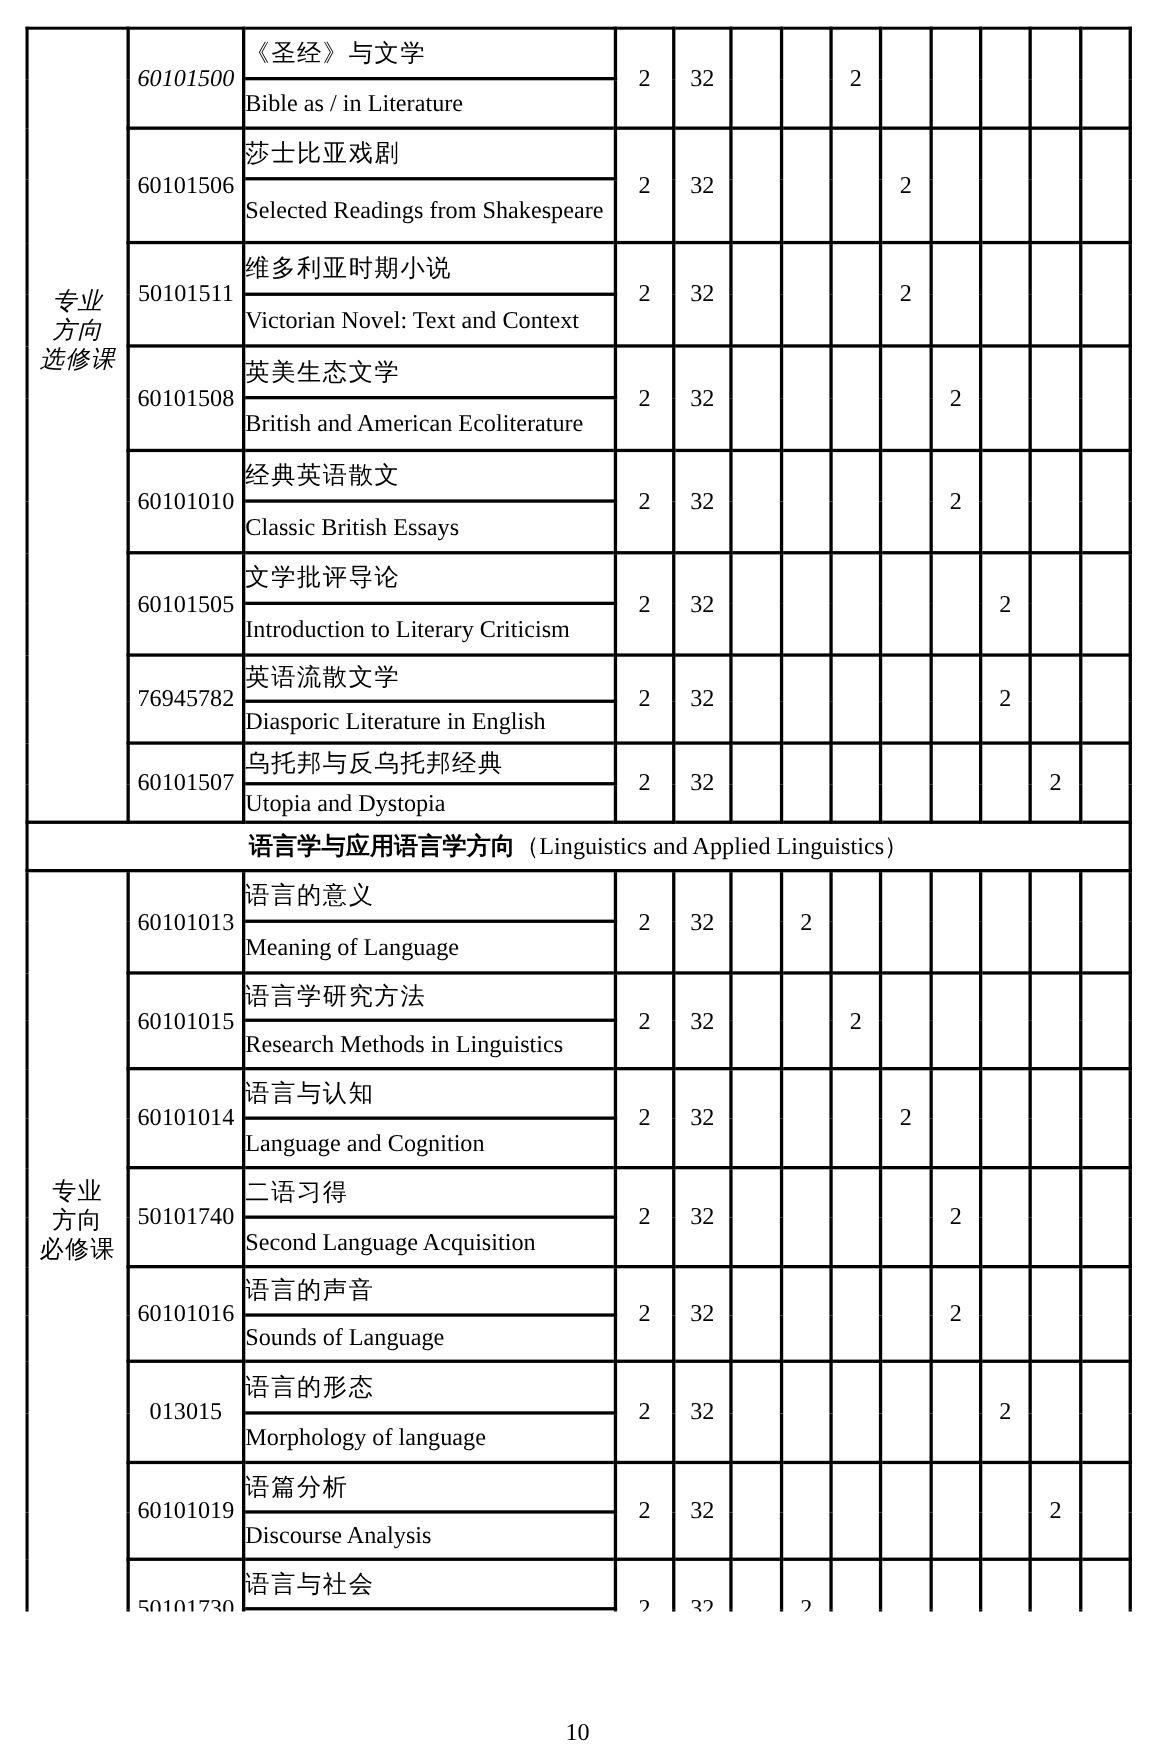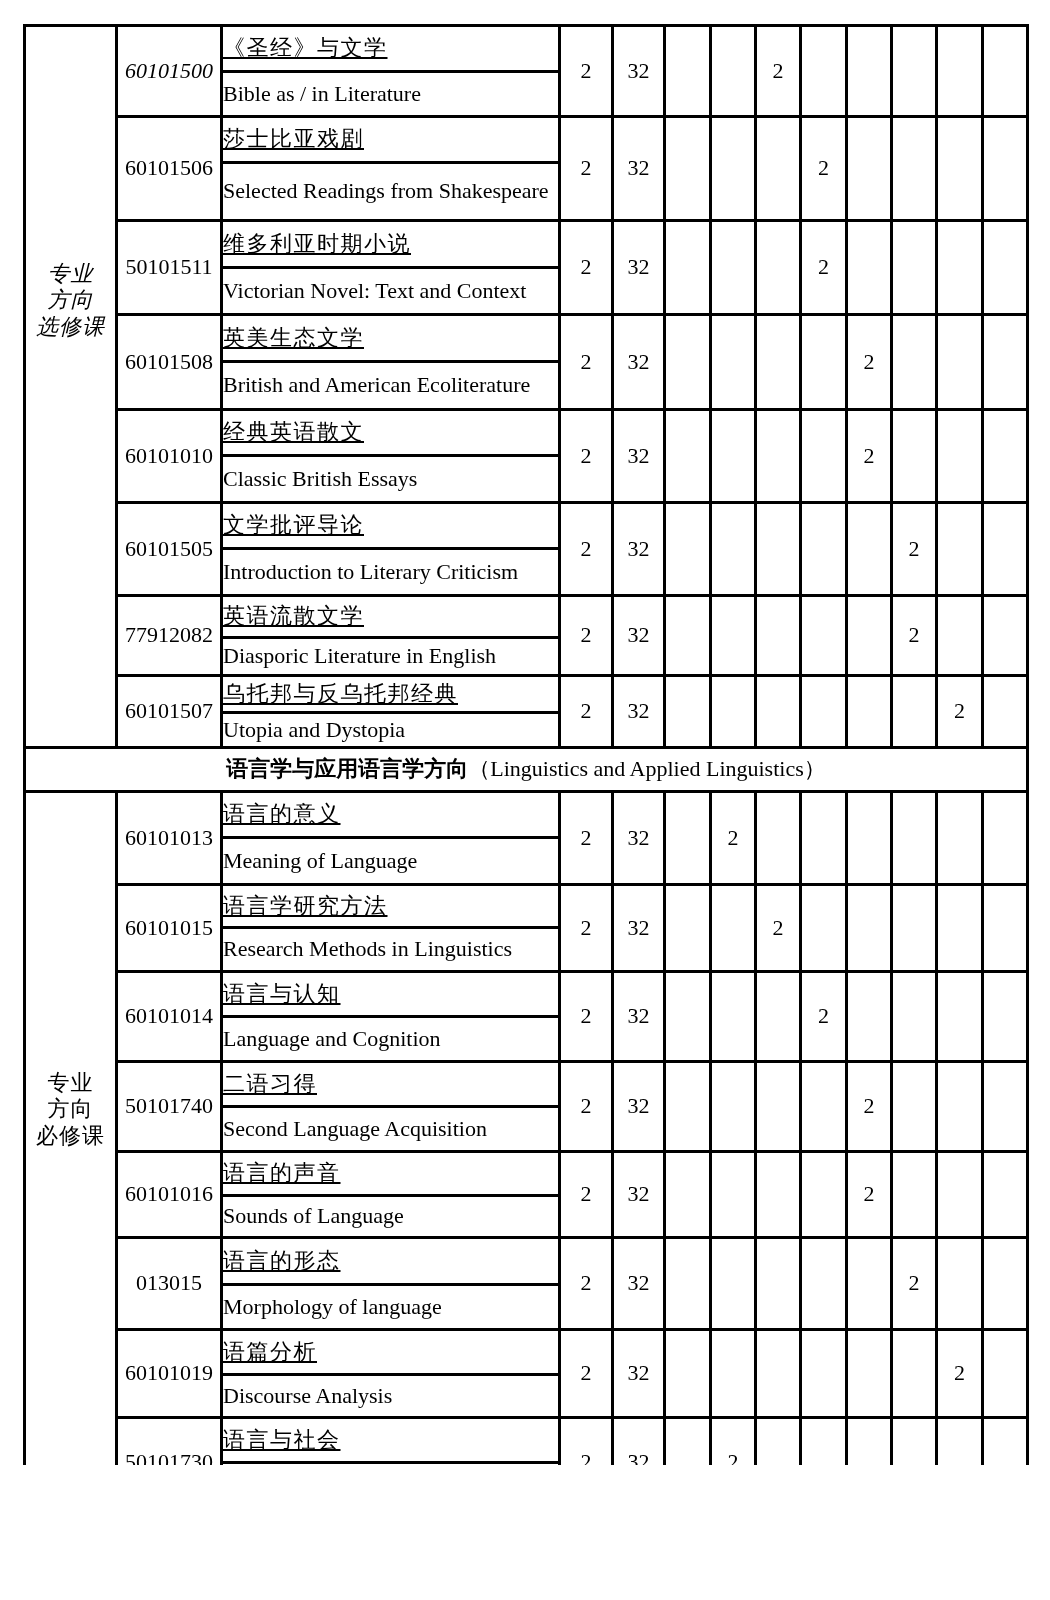--- a/index.html
+++ b/index.html
@@ -11,21 +11,21 @@
   .table-clip {
     position:absolute; left:23px; top:24px; width:1010px; height:1441px;
     overflow:hidden;
   }
   table.sched { border-collapse:collapse; table-layout:fixed; width:1003px; }
   table.sched td { border:3px solid #000; padding:0; font-size:22px; line-height:1.2; overflow:hidden; }
   td.cat  { vertical-align:top; text-align:center; line-height:27px; letter-spacing:1px; }
   td.cat.c1 { padding-top:234px; }
   td.cat.c2 { padding-top:277px; }
   td.code { text-align:center; vertical-align:middle; }
-  td.zh   { border-bottom-width:2px; padding-left:7px; letter-spacing:1.5px; vertical-align:middle;text-decoration:underline; }
+  td.zh   { border-bottom-width:2px; padding-left:7px; letter-spacing:1.5px; vertical-align:middle; }
   td.en   { border-top:none; padding-left:6px; vertical-align:middle; }
   td.num  { text-align:center; vertical-align:middle; }
   td.no-top { border-top:none;font-style:italic; }
   td.divider-cell { padding-left:197px; vertical-align:middle;text-align:center; }
   .divider-zh { font-weight:bold; }
   .divider-latin { font-weight:normal; }
   .page-num {
     position:absolute; top:1562px; left:0; width:1050px;
     text-align:center; font-size:22px;
   }
@@ -153,21 +153,21 @@
             <td class="num sem" rowspan="2"></td>
             <td class="num sem" rowspan="2"></td>
             <td class="num sem" rowspan="2">2</td>
             <td class="num sem" rowspan="2"></td>
             <td class="num sem" rowspan="2"></td>
           </tr>
           <tr style="height: 47px;">
             <td class="en">Introduction to Literary Criticism</td>
           </tr>
           <tr style="height: 42px;">
-            <td class="code" rowspan="2">77912082</td>
+            <td class="code" rowspan="2">76945782</td>
             <td class="zh">英语流散文学</td>
             <td class="num" rowspan="2">2</td>
             <td class="num" rowspan="2">32</td>
             <td class="num sem" rowspan="2"></td>
             <td class="num sem" rowspan="2"></td>
             <td class="num sem" rowspan="2"></td>
             <td class="num sem" rowspan="2"></td>
             <td class="num sem" rowspan="2"></td>
             <td class="num sem" rowspan="2">2</td>
             <td class="num sem" rowspan="2"></td>
@@ -333,13 +333,14 @@
             <td class="num sem" rowspan="2"></td>
             <td class="num sem" rowspan="2"></td>
             <td class="num sem" rowspan="2"></td>
           </tr>
           <tr style="height: 45px;">
             <td class="en"></td>
           </tr>
         </tbody>
     </table>
   </div>
+  <div class="page-num">10</div>
 </div>
 
 </body></html>

